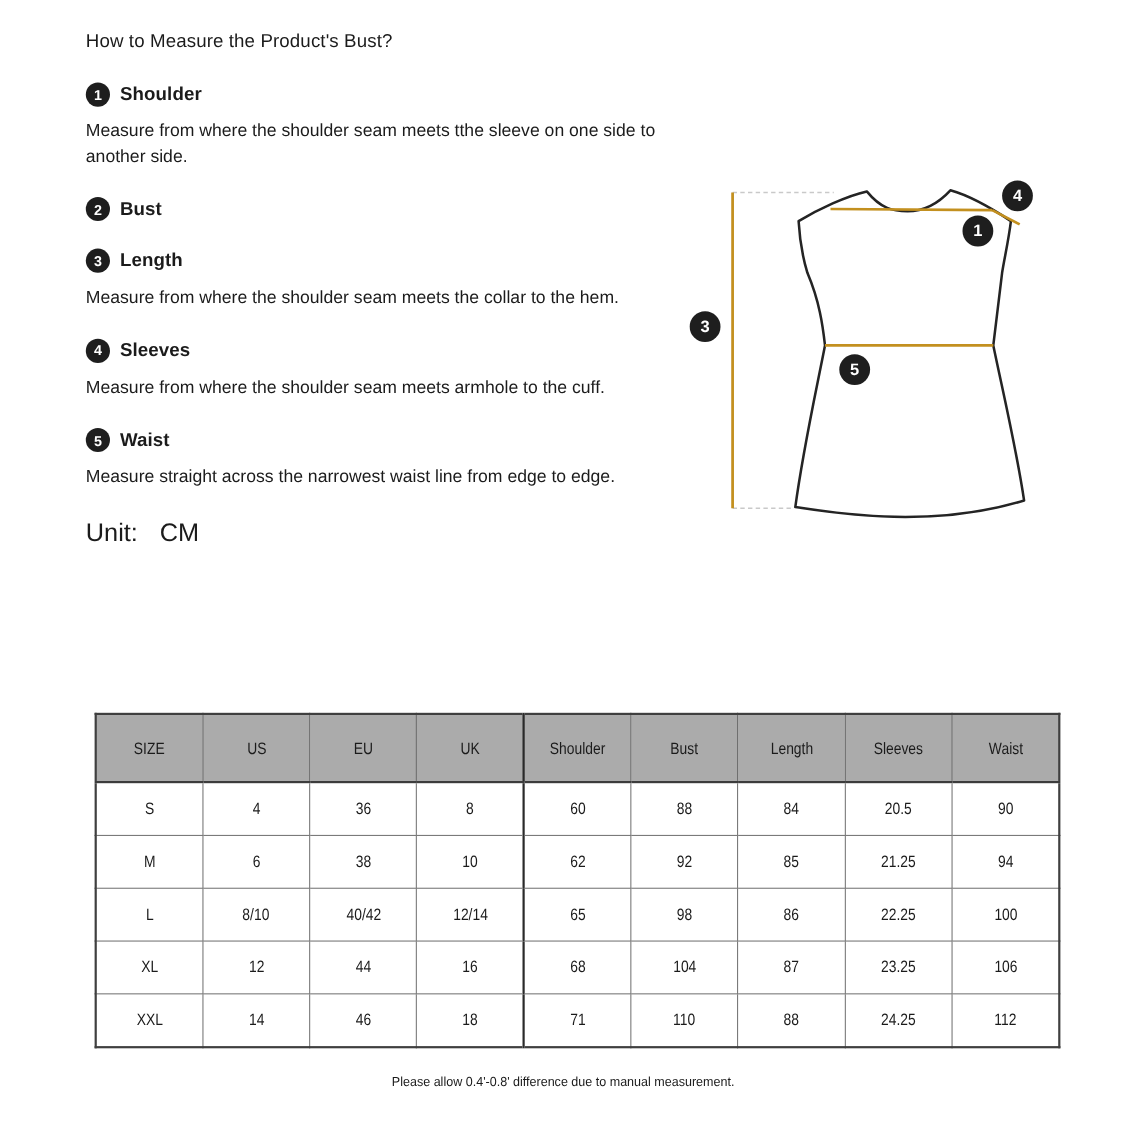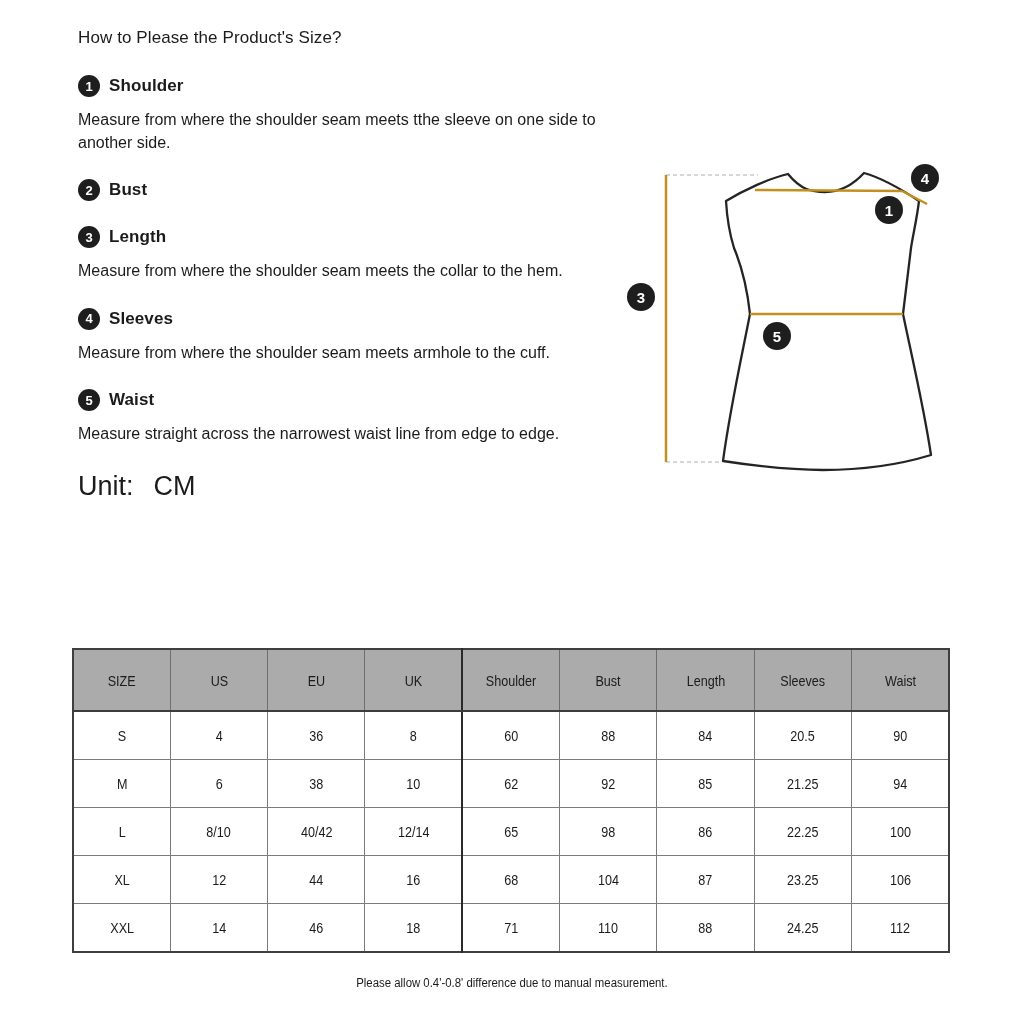--- a/index.html
+++ b/index.html
@@ -11,26 +11,26 @@
   .page-title{font-size:17px;font-weight:400;margin:0 0 27px 0;letter-spacing:.1px;}
   .measure-section{margin-bottom:25px;}
   .sec-head{display:flex;align-items:center;gap:9px;margin-bottom:12px;}
   .badge{
     width:22px;height:22px;border-radius:50%;background:#1e1e1e;color:#fff;
     display:flex;align-items:center;justify-content:center;
     font-size:13px;font-weight:700;flex:0 0 auto;
   }
   .sec-label{font-size:17px;font-weight:700;letter-spacing:.1px;}
   .sec-desc{font-size:16px;line-height:22.5px;margin:0;max-width:536px;}
-  .unit-row{margin-top:16px;font-size:27px;display:flex;gap:20px;align-items:baseline;}
+  .unit-row{margin-top:16px;font-size:23px;display:flex;gap:20px;align-items:baseline;}
 
   .diagram{position:absolute;left:618px;top:150px;width:350px;height:340px;}
 
   .size-table{
-    position:absolute;left:72px;top:648px;width:878px;
+    position:absolute;left:86px;top:648px;width:878px;
     border-collapse:collapse;table-layout:fixed;
     border:2px solid #3f3f3f;
   }
   .size-table th{
     background:var(--header-bg,#ababab);height:58px;
     font-size:15px;font-weight:400;border:1px solid #6f6f6f;
     border-bottom:2px solid #3c3c3c;
   }
   .size-table td{
     height:45px;text-align:center;font-size:15px;
@@ -41,21 +41,21 @@
 
   .footer-note{
     position:absolute;left:0;right:0;top:976px;text-align:center;font-size:12px;
   }
   .cond-mild{display:inline-block;transform:scaleX(0.95);}
 </style>
 </head>
 <body>
 
 <div class="left-col">
-  <h1 class="page-title">How to Please the Product's Size?</h1>
+  <h1 class="page-title">How to Measure the Product's Bust?</h1>
   <div>
       <section class="measure-section">
         <div class="sec-head">
           <span class="badge">1</span>
           <span class="sec-label">Shoulder</span>
         </div>
         <p class="sec-desc">Measure from where the shoulder seam meets tthe sleeve on one side to another side.</p>
       </section>
       <section class="measure-section">
         <div class="sec-head">

